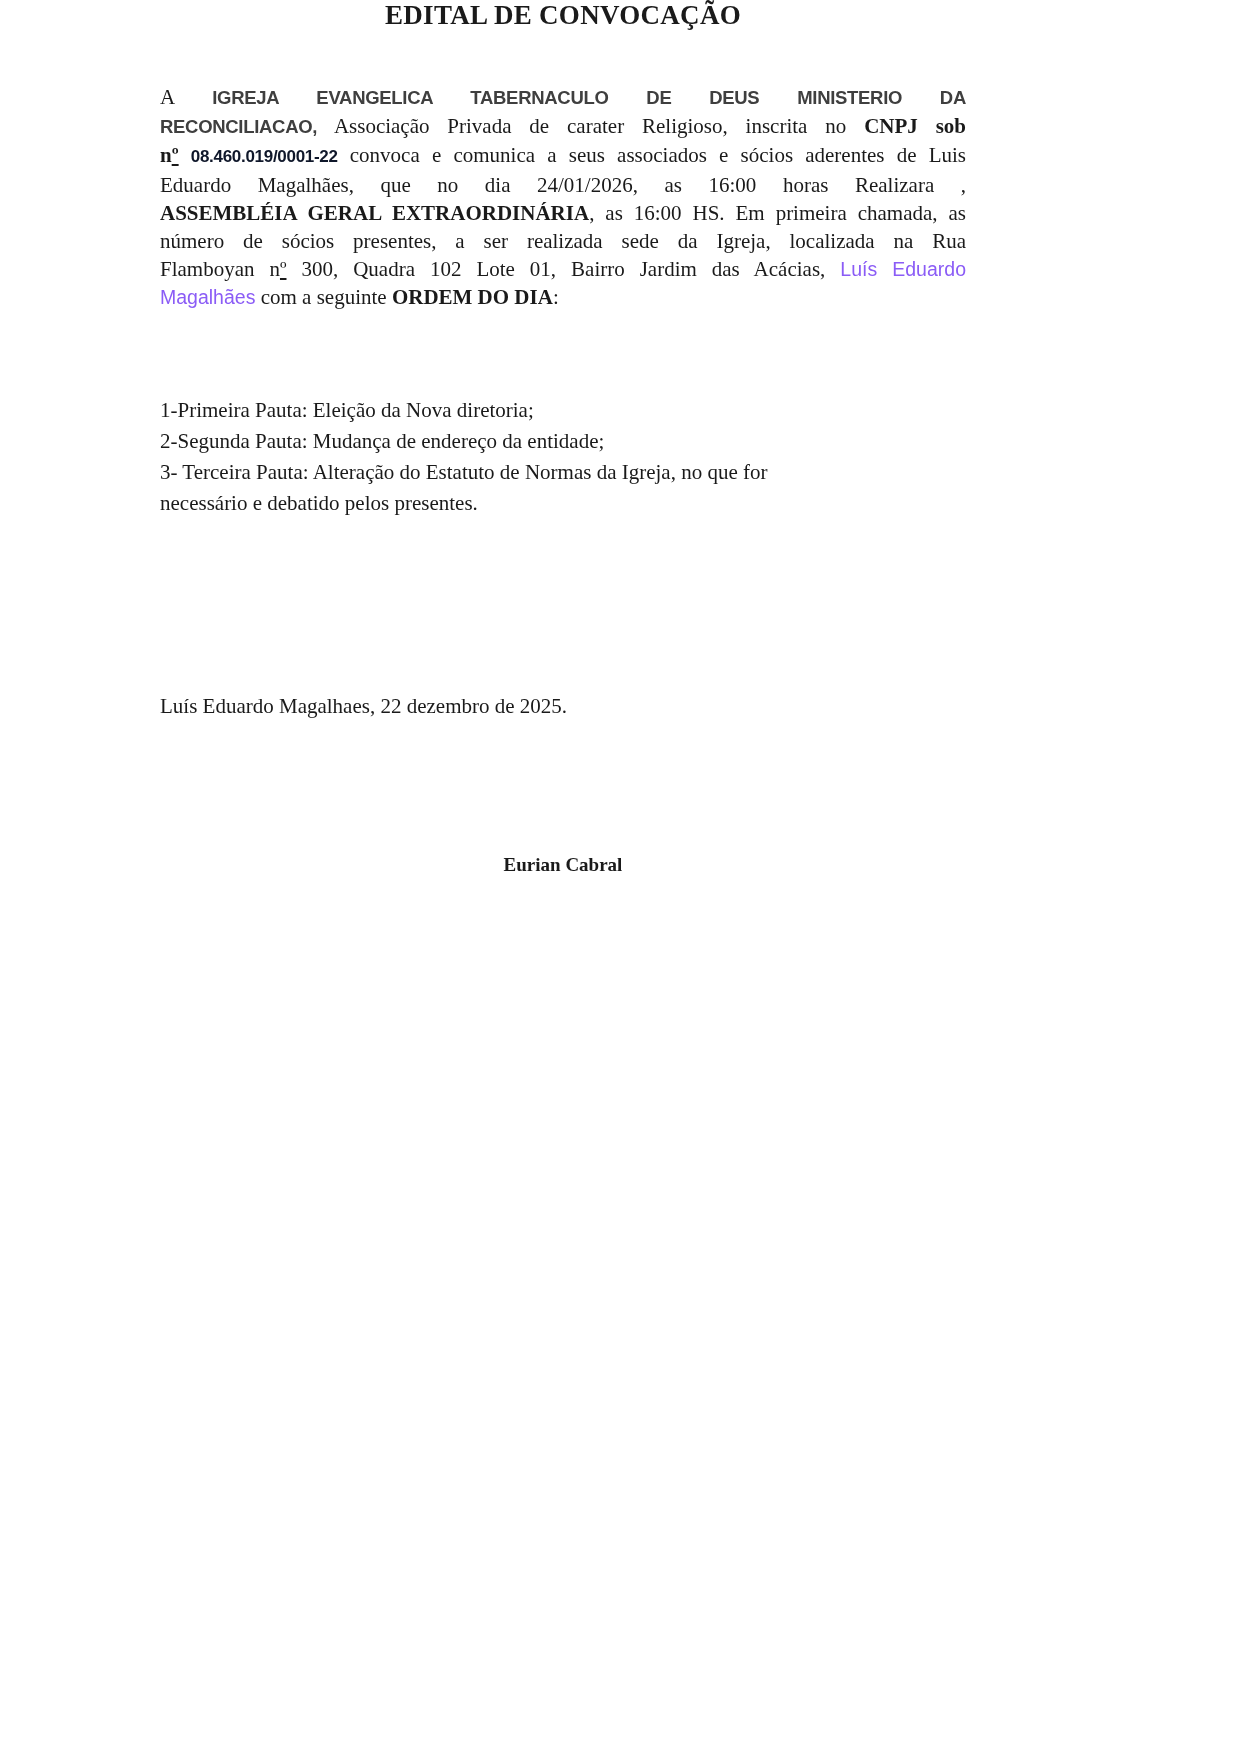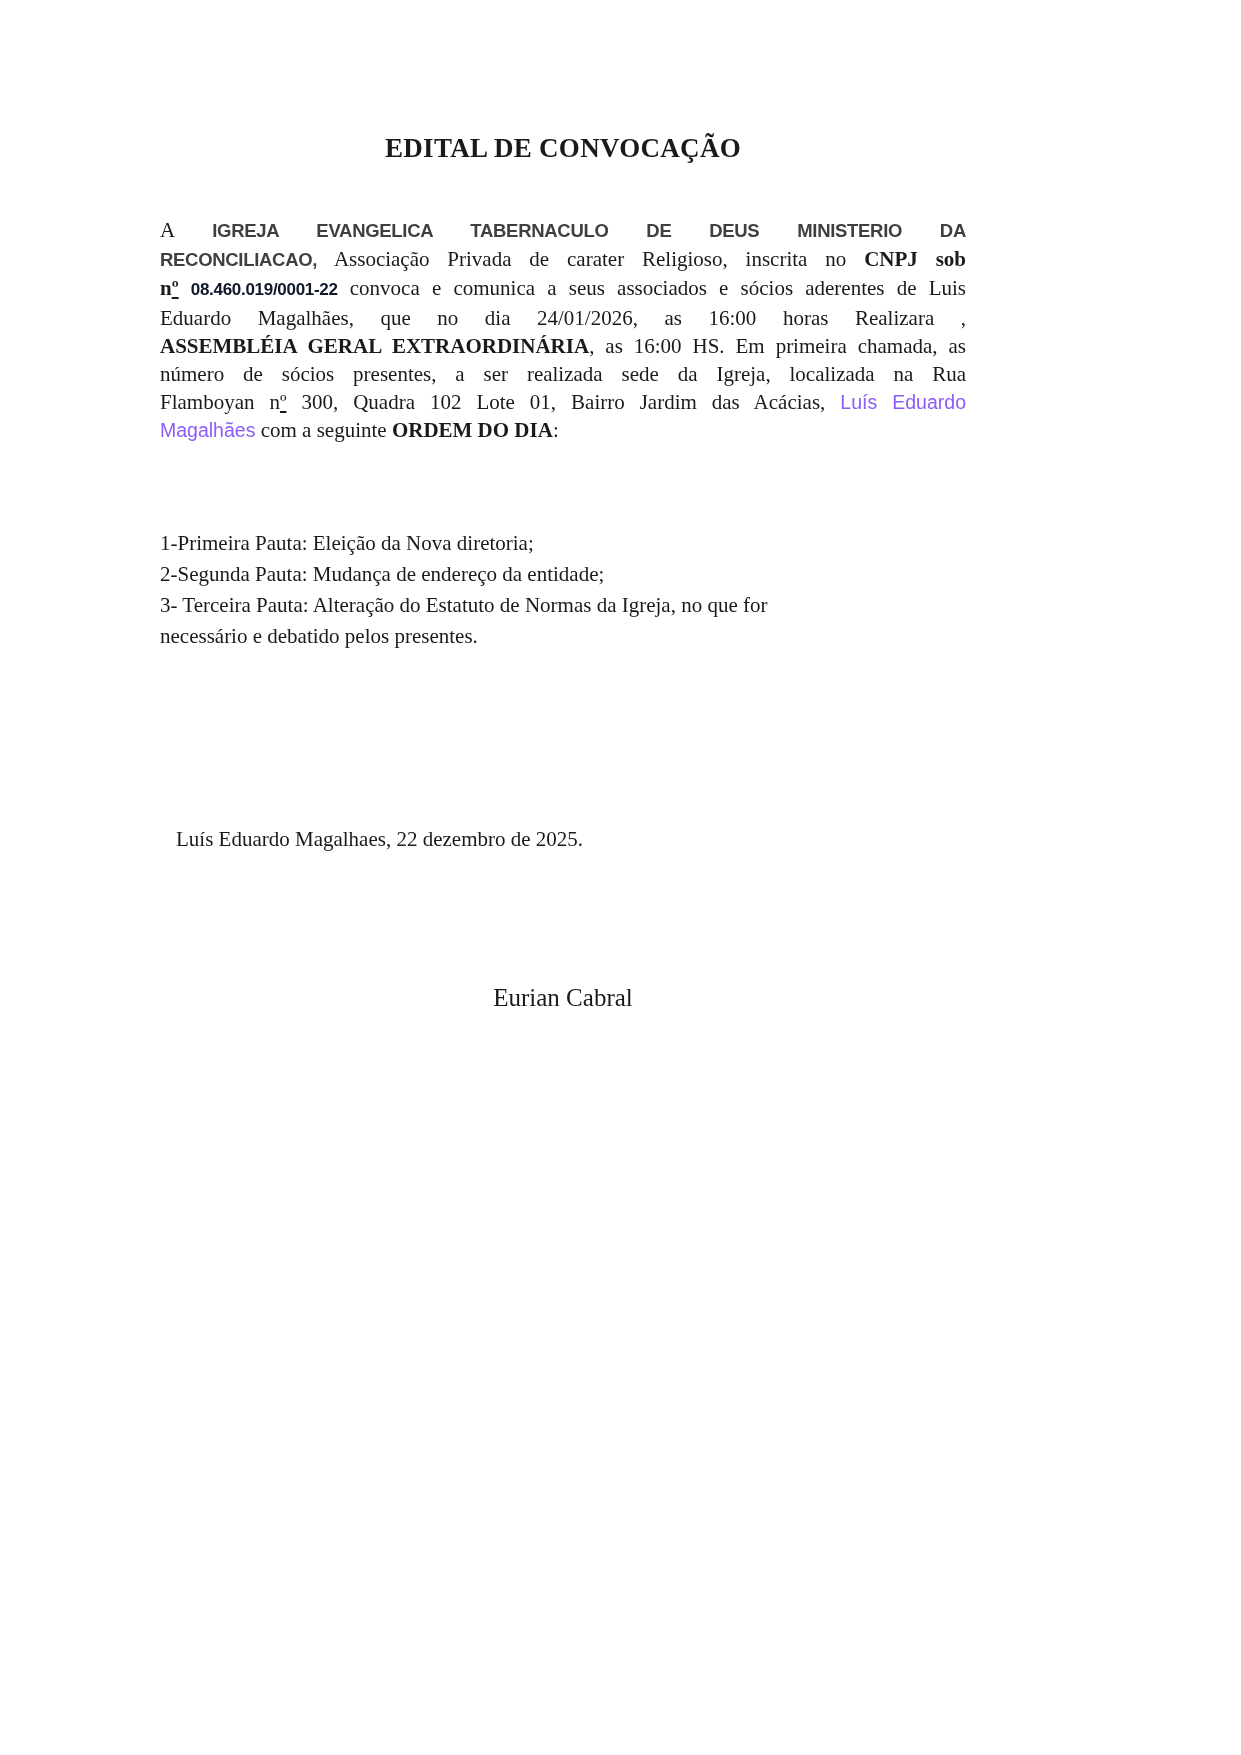--- a/index.html
+++ b/index.html
@@ -9,21 +9,20 @@
     overflow:hidden;
     position:relative;
     font-family:"Liberation Serif","DejaVu Serif",serif;
     color:#1a1a1a;
   }
   .page-content {
     position:absolute; left:160px; top:0;
     width:806px;
   }
   .doc-title {
-    margin-top:133px;
     text-align:center;
     font-weight:700;
     font-size:27px;
     letter-spacing:0.3px;
   }
   .para { margin-top:52px; font-size:21px; }
   .line {
     line-height:28px;
     text-align:justify;
     text-align-last:justify;
@@ -45,24 +44,23 @@
     font-family:"Liberation Sans","DejaVu Sans",sans-serif;
     color:#8b5cf6; font-size:19.5px;
   }
   .u { text-decoration:underline; }
   .agenda { margin-top:84px; font-size:21px; }
   .agenda .line { line-height:31px; text-align:left; text-align-last:auto; }
   .date-line {
     margin-top:173px;
     font-size:21px; line-height:28px;
     text-align:left;
-    margin-left:16px;
   }
   .signature { margin-top:128px; text-align:center; }
-  .sig-name { font-size:25px; line-height:34px; }
+  .sig-name { font-size:19px; line-height:34px;font-weight:bold; }
   .sig-role {
     font-family:"Liberation Sans","DejaVu Sans",sans-serif;
     color:#3a3a3a; font-size:23px; line-height:32px;
   }
 </style>
 </head>
 <body>
 
 <div class="page-content">
 

